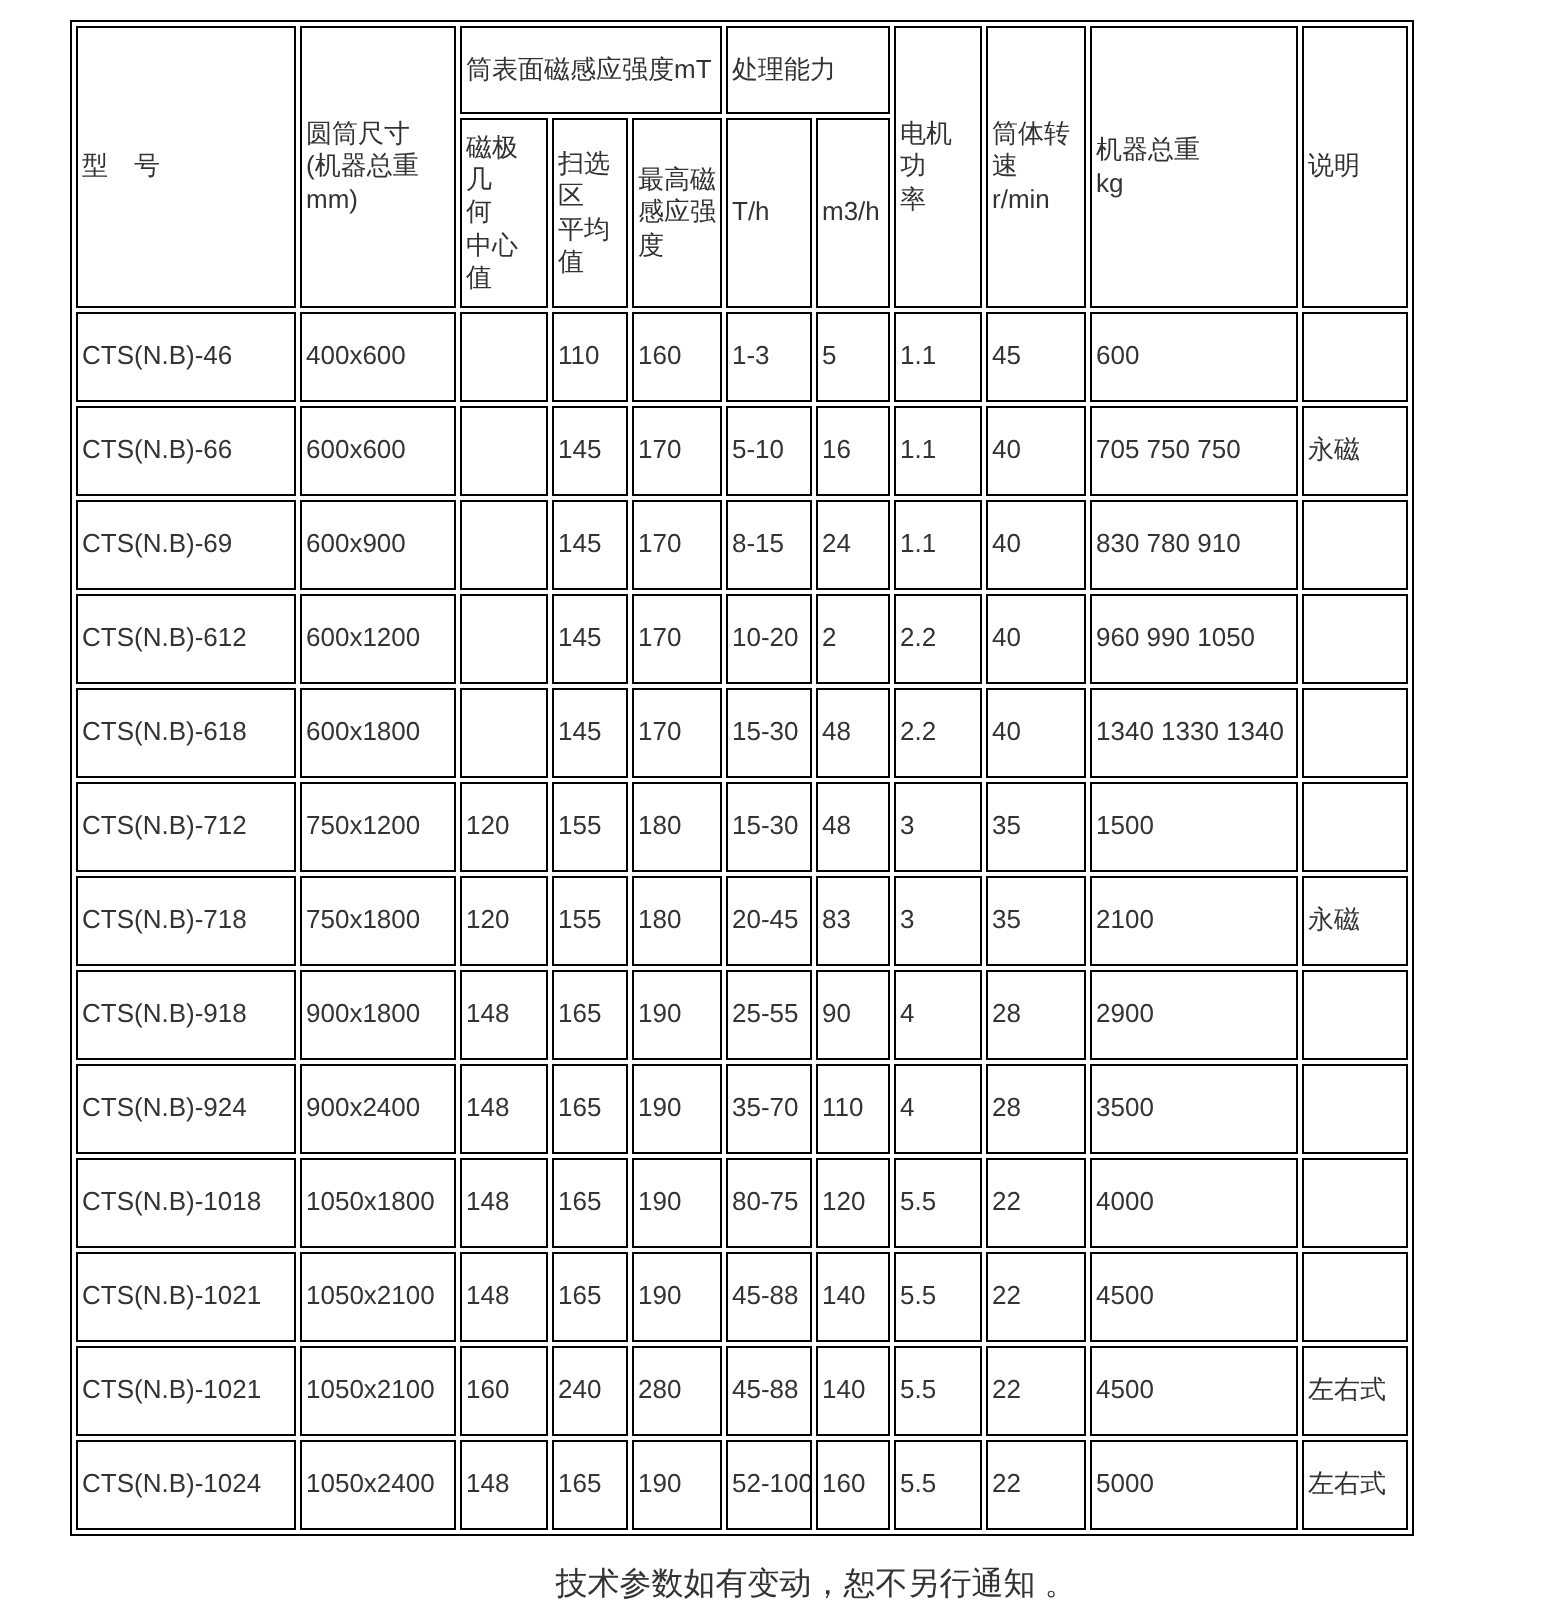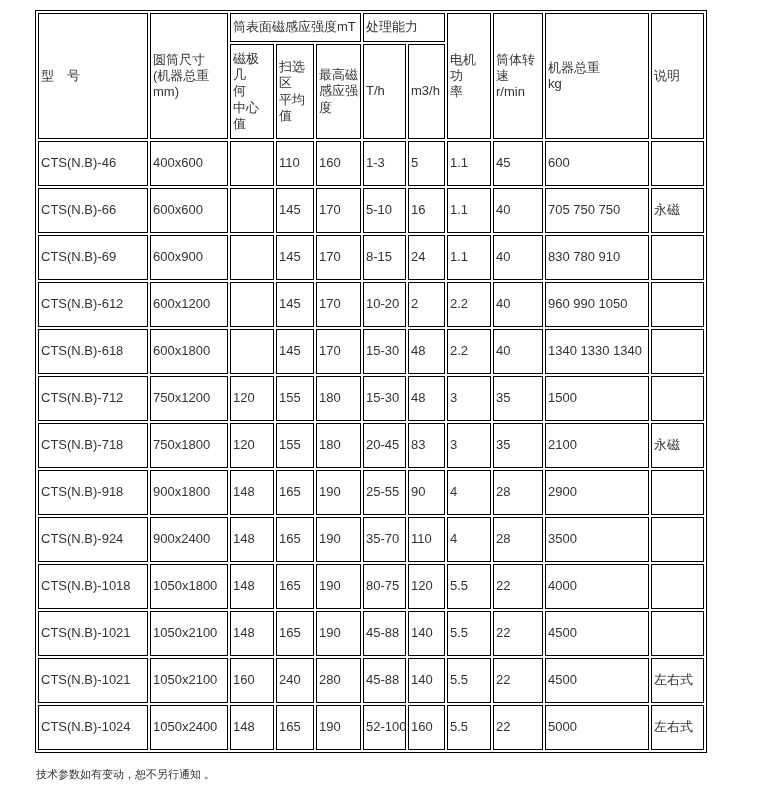--- a/index.html
+++ b/index.html
@@ -33,31 +33,32 @@
   table.spec td{
     box-sizing:border-box;
     border:1px solid var(--border-color);
     padding:1px 2px;
     vertical-align:middle;
     text-align:left;
     overflow:hidden;
     line-height:1.25;
   }
   thead td{ white-space:pre-line; font-weight:normal; }
-  tr.hr1 td{ height:29px; }
+  tr.hr1 td{ height:44px; }
   tr.hr2 td{ height:95px; }
   tbody td{ height:45px; white-space:nowrap; }
   col.c1{width:110px;} col.c2{width:78px;} col.c3{width:44px;}
   col.c4{width:38px;}  col.c5{width:45px;} col.c6{width:43px;}
   col.c7{width:37px;}  col.c8{width:44px;} col.c9{width:50px;}
   col.c10{width:104px;} col.c11{width:53px;}
   p.footnote{
     margin:14px 0 0 1px;
-    font-size:11px;
+    font-size:16px;
     color:var(--text-color);
+    text-align:center;
   }
 </style>
 </head>
 <body>
 
 <div class="page">
   <table class="spec">
     <colgroup>
       <col class="c1">
         <col class="c2">

